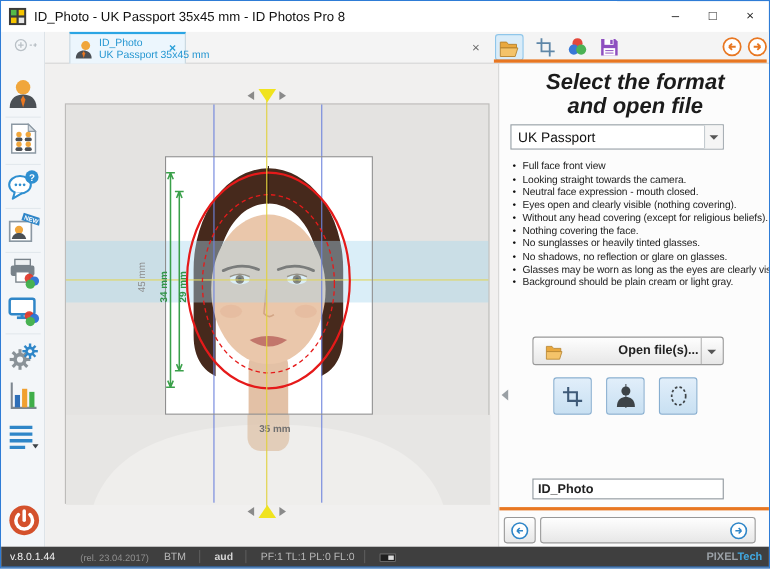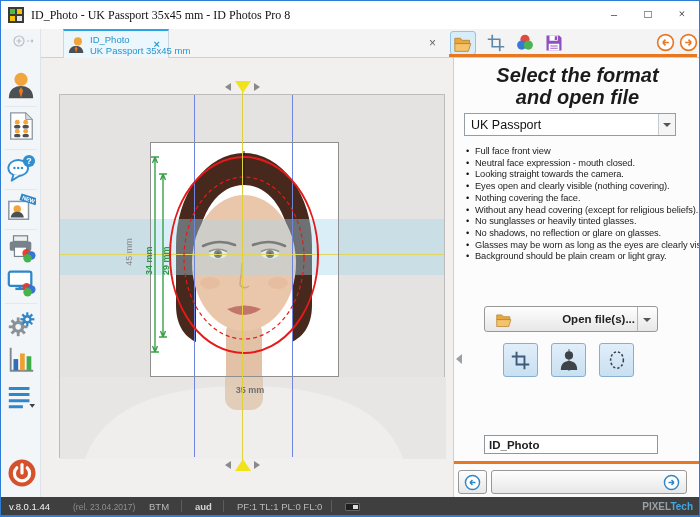--- a/index.html
+++ b/index.html
@@ -1,20 +1,20 @@
 <!DOCTYPE html>
 <html><head>
 <meta charset="utf-8">
 <style>
   * { margin:0; padding:0; box-sizing:border-box; }
   body { background:#888; font-family:"Liberation Sans", sans-serif; }
   .window{ position:relative; width:700px; height:517px; background:#fff;
     border:1px solid #2e7cd6; overflow:hidden; }
   
-  .titlebar{ position:absolute; left:0; top:0; width:560px; height:28px; background:#fff;font-family:Liberation Serif, serif; }
+  .titlebar{ position:absolute; left:0; top:0; width:560px; height:28px; background:#fff; }
   .app-icon{ position:absolute; left:7px; top:6px; width:16px; height:16px; }
   .title-text{ position:absolute; left:30px; top:7px; font-size:12px; color:#111; }
   .win-btn{ position:absolute; top:0; width:34px; height:26px; text-align:center;
     line-height:26px; font-size:12px; color:#222; }
   
   .sidebar{ position:absolute; left:0; top:28px; width:40px; height:468px;
     background:#f3f6f9; border-right:1px solid #dde3e8; }
   .sb-icon{ position:absolute; left:5px; width:30px; height:30px; }
   .sb-sep{ position:absolute; left:4px; width:32px; height:1px; background:#e2e8ed; }
   
@@ -55,21 +55,21 @@
   .tri-up{ left:194px; top:401px; border-left:8px solid transparent;
     border-right:8px solid transparent; border-bottom:12px solid #f0e31e; }
   .mini-arr{ position:absolute; width:0; height:0; z-index:8;
     border-top:4px solid transparent; border-bottom:4px solid transparent; }
   .mini-l{ border-right:6px solid #8a8a8a; }
   .mini-r{ border-left:6px solid #8a8a8a; }
   
   .panel{ position:absolute; left:453px; top:57px; width:247px; height:439px; background:#fcfcfc; }
   .heading{ position:absolute; left:0; top:6px; width:100%; text-align:center;
     font-size:20px; font-style:italic; font-weight:600; color:#1b1b1b; line-height:22px; }
-  .fmt-select{ position:absolute; left:10px; top:55px; width:212px; height:23px;
+  .fmt-select{ position:absolute; left:10px; top:55px; width:194px; height:23px;
     background:#fff; border:1px solid #949da4; }
   .fmt-text{ position:absolute; left:6px; top:4px; font-size:12.5px; color:#111; }
   .fmt-arrow-box{ position:absolute; right:0; top:0; width:17px; height:100%;
     border-left:1px solid #c4cbd0; background:#f5f5f5; }
   .caret{ position:absolute; left:4px; top:9px; width:0; height:0;
     border-left:4px solid transparent; border-right:4px solid transparent; border-top:4px solid #555; }
   .criteria{ position:absolute; left:12px; top:88px; width:228px; list-style:none; }
   .criteria li{ font-size:9.3px; color:#1c1c1c; line-height:11.7px; letter-spacing:-0.1px;
     padding-left:9px; position:relative; white-space:nowrap; }
   .criteria li::before{ content:"•"; position:absolute; left:0; top:0; color:#111; }
@@ -360,25 +360,25 @@
       <div>and open file</div>
     </div>
     <div class="fmt-select">
       <span class="fmt-text">UK Passport</span>
       <div class="fmt-arrow-box">
         <div class="caret"></div>
       </div>
     </div>
     <ul class="criteria">
       <li>Full face front view</li>
+      <li>Looking straight towards the camera.</li>
       <li>Neutral face expression - mouth closed.</li>
-      <li>Looking straight towards the camera.</li>
       <li>Eyes open and clearly visible (nothing covering).</li>
+      <li>Without any head covering (except for religious beliefs).</li>
       <li>Nothing covering the face.</li>
-      <li>Without any head covering (except for religious beliefs).</li>
       <li>No sunglasses or heavily tinted glasses.</li>
       <li>No shadows, no reflection or glare on glasses.</li>
       <li>Glasses may be worn as long as the eyes are clearly visible.</li>
       <li>Background should be plain cream or light gray.</li>
     </ul>
     <div class="open-btn">
       <svg width="18" height="16" style="position:absolute; left:10px; top:5px;" viewBox="0 0 24 22">
         <path d="M2,4 h7 l2,2.5 h9 v4 H2 Z" fill="#e9a83e" stroke="#b5822c" stroke-width="1"></path>
         <path d="M2,10.5 h19.5 L18.5,20 H2 Z" fill="#f4c36a" stroke="#b5822c" stroke-width="1"></path>
       </svg>

